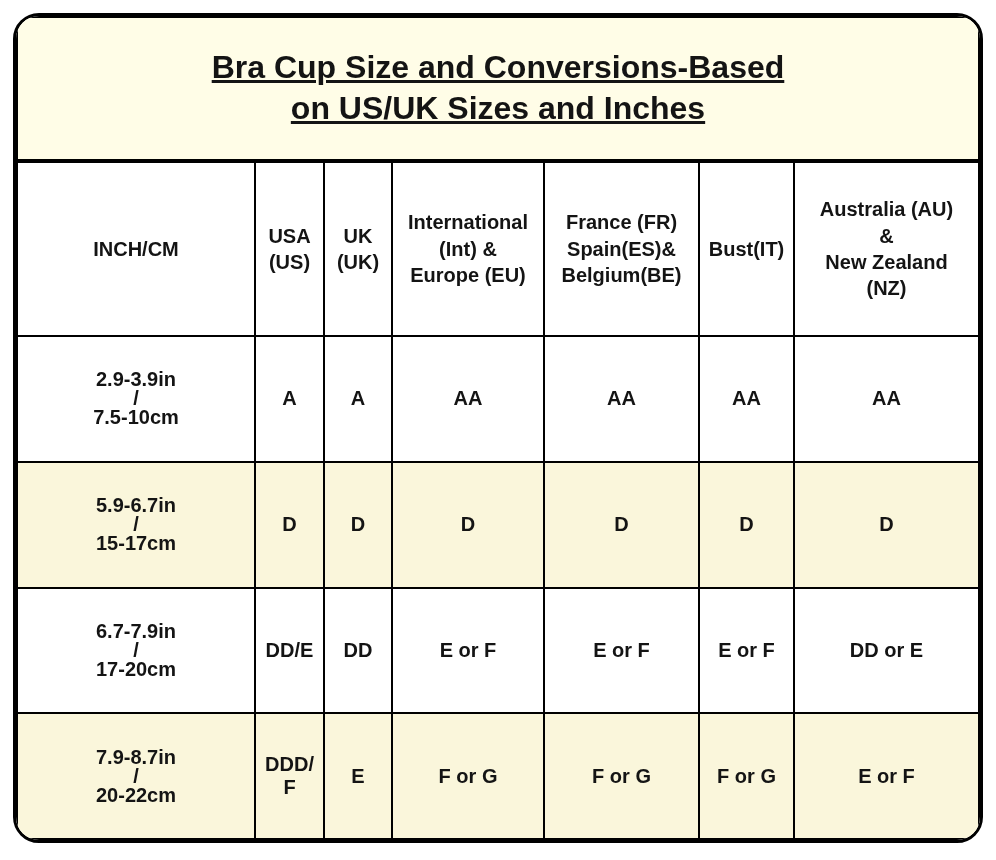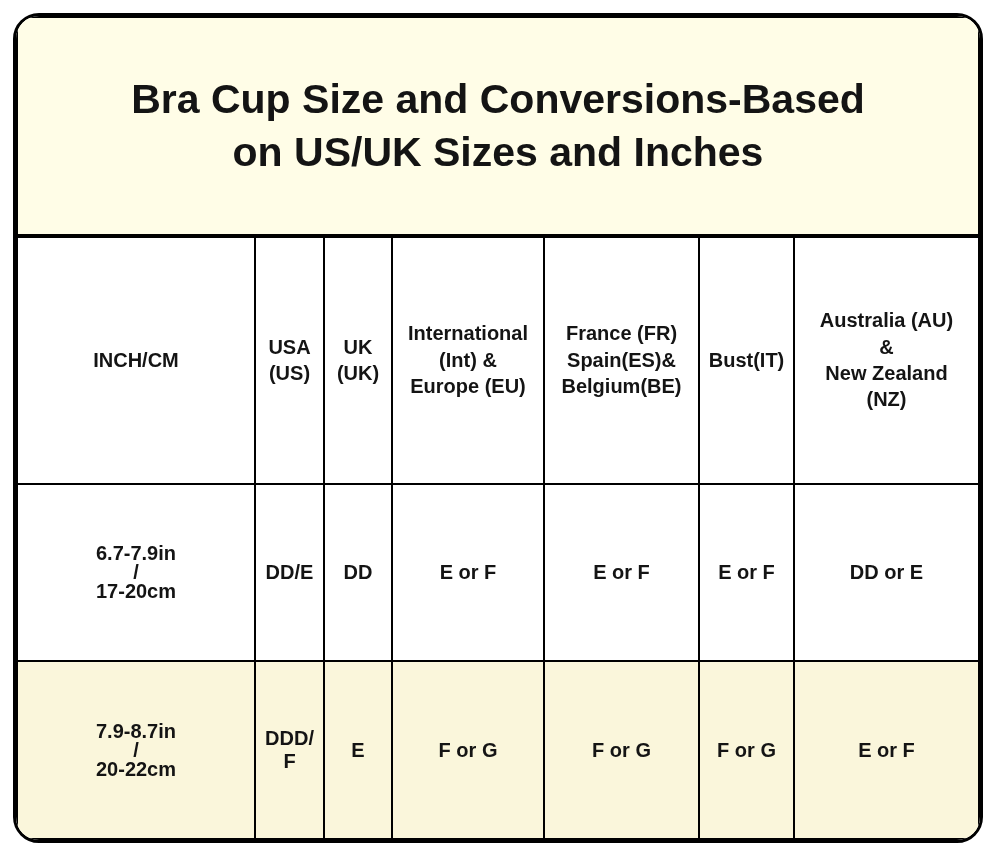--- a/index.html
+++ b/index.html
@@ -36,24 +36,25 @@
     border: 2px solid var(--border, #000);
     text-align: center;
     vertical-align: middle;
     padding: 2px 3px;
     font-weight: bold;
     white-space: pre-line;
     overflow: hidden;
   }
   tr.title-row td {
     background: var(--title-bg, #fffde7);
-    font-size: 41px;
+    font-size: 32px;
     line-height: 1.28;
     border-bottom-width: 4px;
     height: 97px;
+    text-decoration: underline;
   }
   tr.hdr2 td {
     height: 93px;
     background: #ffffff;
   }
   td.bust-hdr { font-size: 22px; line-height: 1.35; }
   td.group-hdr { font-size: 24px; }
   tr.colhdr td {
     height: 120px;
     font-size: 20px;
@@ -104,20 +105,42 @@
 Spain(ES)&amp;
 Belgium(BE)</td>
         <td>Bust(IT)</td>
         <td>Australia (AU)
 &amp;
 New Zealand
 (NZ)</td>
       </tr>
 
       <tr class="data">
+        <td class="row-label">2.9-3.9in
+/
+7.5-10cm</td>
+        <td>A</td>
+        <td>A</td>
+        <td>AA</td>
+        <td>AA</td>
+        <td>AA</td>
+        <td>AA</td>
+      </tr>
+      <tr class="data alt">
+        <td class="row-label">5.9-6.7in
+/
+15-17cm</td>
+        <td>D</td>
+        <td>D</td>
+        <td>D</td>
+        <td>D</td>
+        <td>D</td>
+        <td>D</td>
+      </tr>
+      <tr class="data">
         <td class="row-label">6.7-7.9in
 /
 17-20cm</td>
         <td>DD/E</td>
         <td>DD</td>
         <td>E or F</td>
         <td>E or F</td>
         <td>E or F</td>
         <td>DD or E</td>
       </tr>

